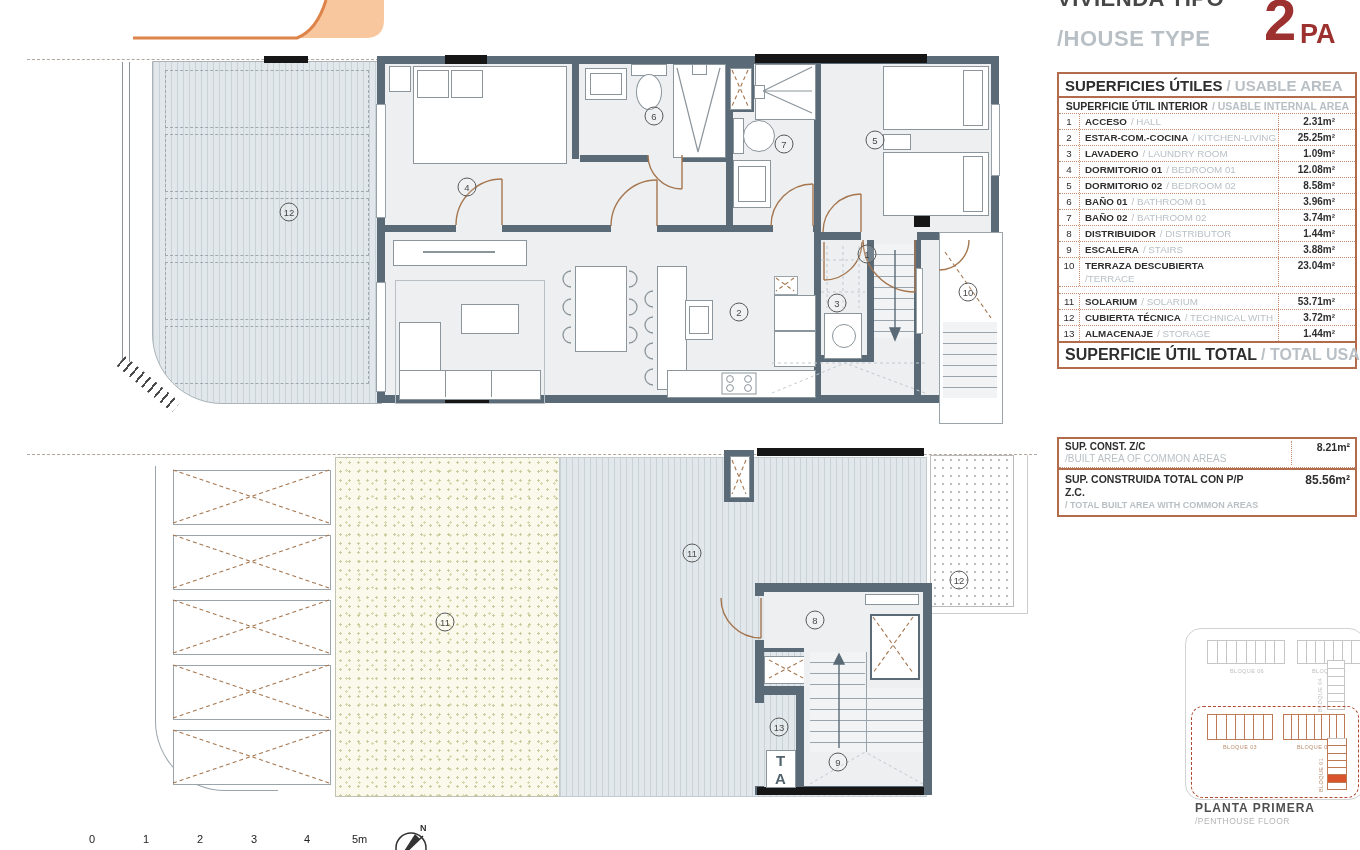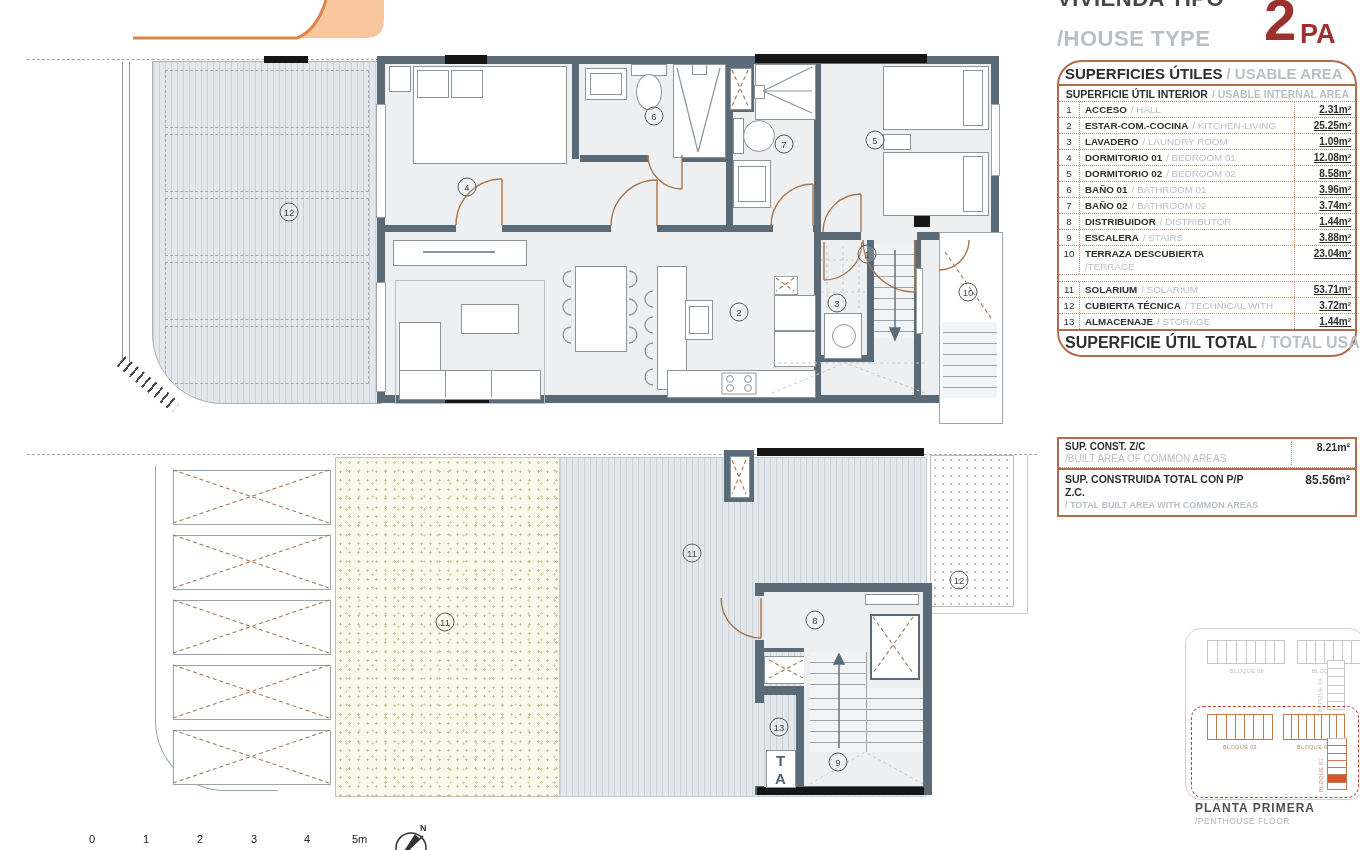--- a/index.html
+++ b/index.html
@@ -33,21 +33,21 @@
   .table{position:absolute;border:2px solid #b26c4b;background:#fff;}
   .t-title{padding:3px 6px 2px 6px;font-size:15px;font-weight:700;border-bottom:2px solid #b26c4b;white-space:nowrap;}
   .t-sub{padding:2px 6px 1px 6px;font-size:10.5px;font-weight:700;border-bottom:1px dotted #c98e6b;white-space:nowrap;text-align:right;}
   .es{color:#2e2e2e;} .en{color:#b9c0c5;margin-left:4px;}
   .trow{display:flex;border-bottom:1px dotted #c98e6b;font-size:9.8px;line-height:15px;align-items:stretch;}
   .trow:last-child{border-bottom:none;}
   .c-num{width:20px;text-align:center;border-right:1px dotted #c98e6b;color:#2e2e2e;}
   .c-name{flex:1;padding-left:5px;font-weight:700;white-space:nowrap;overflow:hidden;}
   .c-name .en{font-weight:400;}
   .c-name .sub-en{display:block;color:#b9c0c5;font-weight:400;line-height:11px;padding-bottom:2px;}
-  .c-val{width:56px;border-left:1px dotted #c98e6b;text-align:right;padding-right:4px;font-weight:700;font-size:10px;text-decoration:underline;}
+  .c-val{width:56px;border-left:1px dotted #c98e6b;text-align:right;padding-right:20px;font-weight:700;font-size:10px;}
   .spacer-row{height:6px;border-bottom:1px dotted #c98e6b;}
   .t-total{display:flex;border-top:2px solid #b26c4b;padding:3px 4px 3px 6px;align-items:center;}
   .t-total .tt-name{flex:1;font-size:16px;font-weight:700;white-space:nowrap;}
   .t-total .tt-val{font-size:12px;font-weight:700;}
   .t2row{display:flex;border-bottom:1px dotted #c98e6b;padding:2px 0;}
   .t2name{flex:1;padding-left:6px;font-size:10px;font-weight:700;line-height:12px;}
   .t2name .en{font-weight:400;}
   .t2name .sub-en{display:block;color:#b9c0c5;font-weight:400;}
   .t2val{width:58px;border-left:1px dotted #c98e6b;text-align:right;padding-right:5px;font-weight:700;font-size:10.5px;}
   .t2total{border-top:2px solid #b26c4b;padding:3px 5px 3px 6px;display:flex;gap:46px;}
@@ -80,21 +80,21 @@
   <svg class="abs" style="left:0;top:0;" width="420" height="46">
     <path d="M299,0 Q290,30 270,38 L338,38 Q357,38 357,20 L357,0 Z" fill="#f9c79e"></path>
     <path d="M106,38 L270,38 Q290,30 299,0" stroke="#de8349" stroke-width="3" fill="none"></path>
   </svg>
 
   <div class="hdr-es" style="left:1030px;top:-14px;">VIVIENDA TIPO</div>
   <div class="hdr-en" style="left:1030px;top:26px;">/HOUSE TYPE</div>
   <div class="badge-big" style="left:1237px;top:-9px;">2</div>
   <div class="badge-small" style="left:1273px;top:21px;">PA</div>
 
-  <div class="table" style="left:1030px;top:60px;width:296px;border-radius:25px;">
+  <div class="table" style="left:1030px;top:72px;width:296px;">
     <div class="t-title">
       <span class="es">SUPERFICIES ÚTILES</span><span class="en">/ USABLE AREA</span>
     </div>
     <div class="t-sub">
       <span class="es">SUPERFICIE ÚTIL INTERIOR</span><span class="en">/ USABLE INTERNAL AREA</span>
     </div>
     <div id="usable-rows">
         <div class="trow">
           <div class="c-num">1</div>
           <div class="c-name"><span class="es">ACCESO</span><span class="en">/ HALL</span></div>

